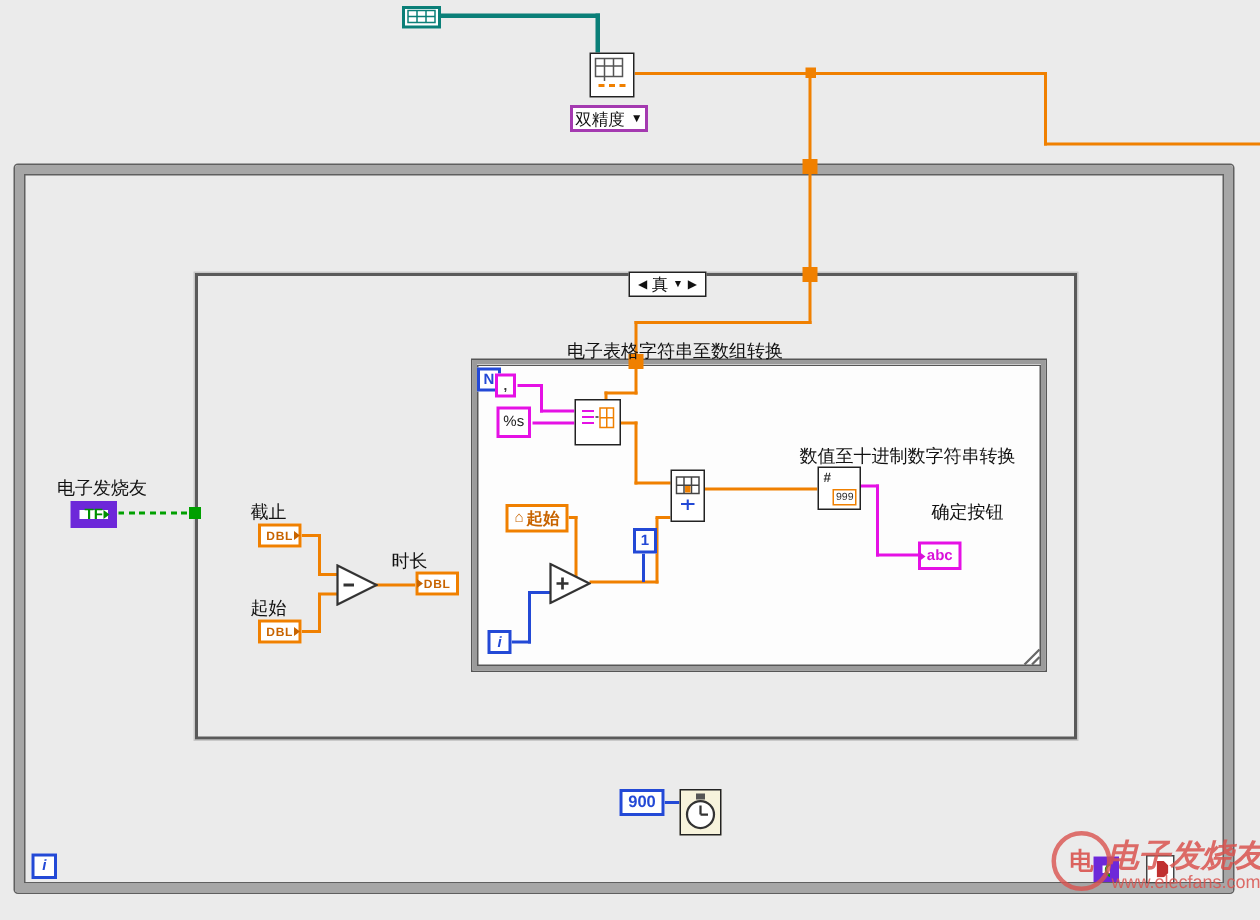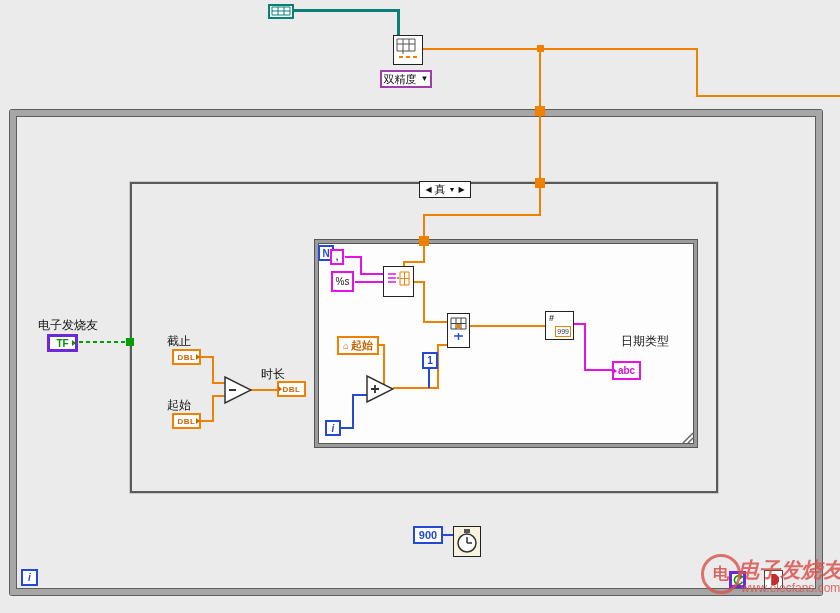--- a/index.html
+++ b/index.html
@@ -20,21 +20,21 @@
   .t{background:#0a7f78}
   .gd{height:2px;background:repeating-linear-gradient(90deg,#00a000 0 4px,rgba(0,0,0,0) 4px 7px)}
   .tun{position:absolute;z-index:6}
   
   .node{position:absolute;z-index:7;background:#fff;border:1px solid #222;box-sizing:border-box;
         display:flex;align-items:center;justify-content:center}
   .term{position:absolute;z-index:7;background:#fff;box-sizing:border-box;
         display:flex;align-items:center;justify-content:center;font-weight:bold}
   .blue-t{border:2px solid #2349d6;color:#2349d6}
   .orange-t{border:2px solid #f08000;color:#c86400}
-  .green-t{border:3px solid #6d28d9;color:#009000}
+  .green-t{border:6px solid #6d28d9;color:#009000}
   .pink-t{border:2px solid #e511e5;color:#d911d9}
   .teal-t{border:2px solid #0a7f78}
   .tri{position:absolute;width:0;height:0;border-top:3px solid transparent;border-bottom:3px solid transparent;
        border-left:4px solid currentColor;z-index:8}
   .tri-r{right:-1px;top:50%;transform:translateY(-50%)}
   .tri-l{left:-1px;top:50%;transform:translateY(-50%)}
   .lbl{position:absolute;z-index:9;font-size:12px;white-space:nowrap;color:#111}
   .svg-el{position:absolute;z-index:7}
   .case-sel{position:absolute;z-index:9;background:#fff;border:1px solid #222;box-sizing:border-box;
             display:flex;align-items:center;justify-content:center;gap:3px;font-size:11px}
@@ -148,20 +148,21 @@
     <span>DBL</span>
   </div>
 
   <div class="term blue-t" style="left:318px;top:245px;width:16px;height:16px;font-size:10px">
     <span>N</span>
   </div>
   <div class="term blue-t" style="left:325px;top:420px;width:16px;height:16px;font-size:10px;font-style:italic">
     <span>i</span>
   </div>
 
+  <div class="lbl" style="left:378px;top:226px">电子表格字符串至数组转换</div>
 
   <div class="term pink-t" style="left:330px;top:249px;width:14px;height:16px;font-size:9px;color:#333">
     <span>,</span>
   </div>
   <div class="term pink-t" style="left:331px;top:271px;width:23px;height:21px;font-size:10px;color:#222;font-weight:normal">
     <span>%s</span>
   </div>
 
   <div class="w pk" style="left:345px;top:256px;width:17px;height:2px"></div>
   <div class="w pk" style="left:360px;top:256px;width:2px;height:19px"></div>
@@ -208,30 +209,31 @@
   <div class="node" style="left:447px;top:313px;width:23px;height:35px">
     <svg width="21" height="33">
       <path d="M3 4h15v11H3z M3 9.5h15 M8 4v11 M13 4v11" fill="#fff" stroke="#444" stroke-width="1"></path>
       <rect x="8.7" y="10" width="3.6" height="4.3" fill="#f08000"></rect>
       <path d="M6 22h9 M10.5 19v7" stroke="#2349d6" stroke-width="1.4"></path>
     </svg>
   </div>
 
   <div class="w o" style="left:470px;top:325px;width:75px;height:2px"></div>
 
+  <div class="lbl" style="left:533px;top:296px">数值至十进制数字符串转换</div>
   <div class="node" style="left:545px;top:311px;width:29px;height:29px">
     <span class="n2s-hash">#</span>
     <span class="n2s-badge">999</span>
   </div>
 
   <div class="w pk" style="left:574px;top:323px;width:12px;height:2px"></div>
   <div class="w pk" style="left:584px;top:323px;width:2px;height:48px"></div>
   <div class="w pk" style="left:584px;top:369px;width:28px;height:2px"></div>
 
-  <div class="lbl" style="left:621px;top:333px">日期类型</div>
+  <div class="lbl" style="left:621px;top:333px">确定按钮</div>
   <div class="term pink-t" style="left:612px;top:361px;width:29px;height:19px;font-size:10px">
     <i class="tri tri-l"></i>
     <span>abc</span>
   </div>
 
   <svg class="svg-el" style="left:681px;top:431px;z-index:3" width="14" height="14">
     <path d="M2 12 L12 2 M7 12 L12 7" stroke="#666" stroke-width="1.5" fill="none"></path>
   </svg>
 
   <div class="term blue-t" style="left:413px;top:526px;width:30px;height:18px;font-size:11px">

